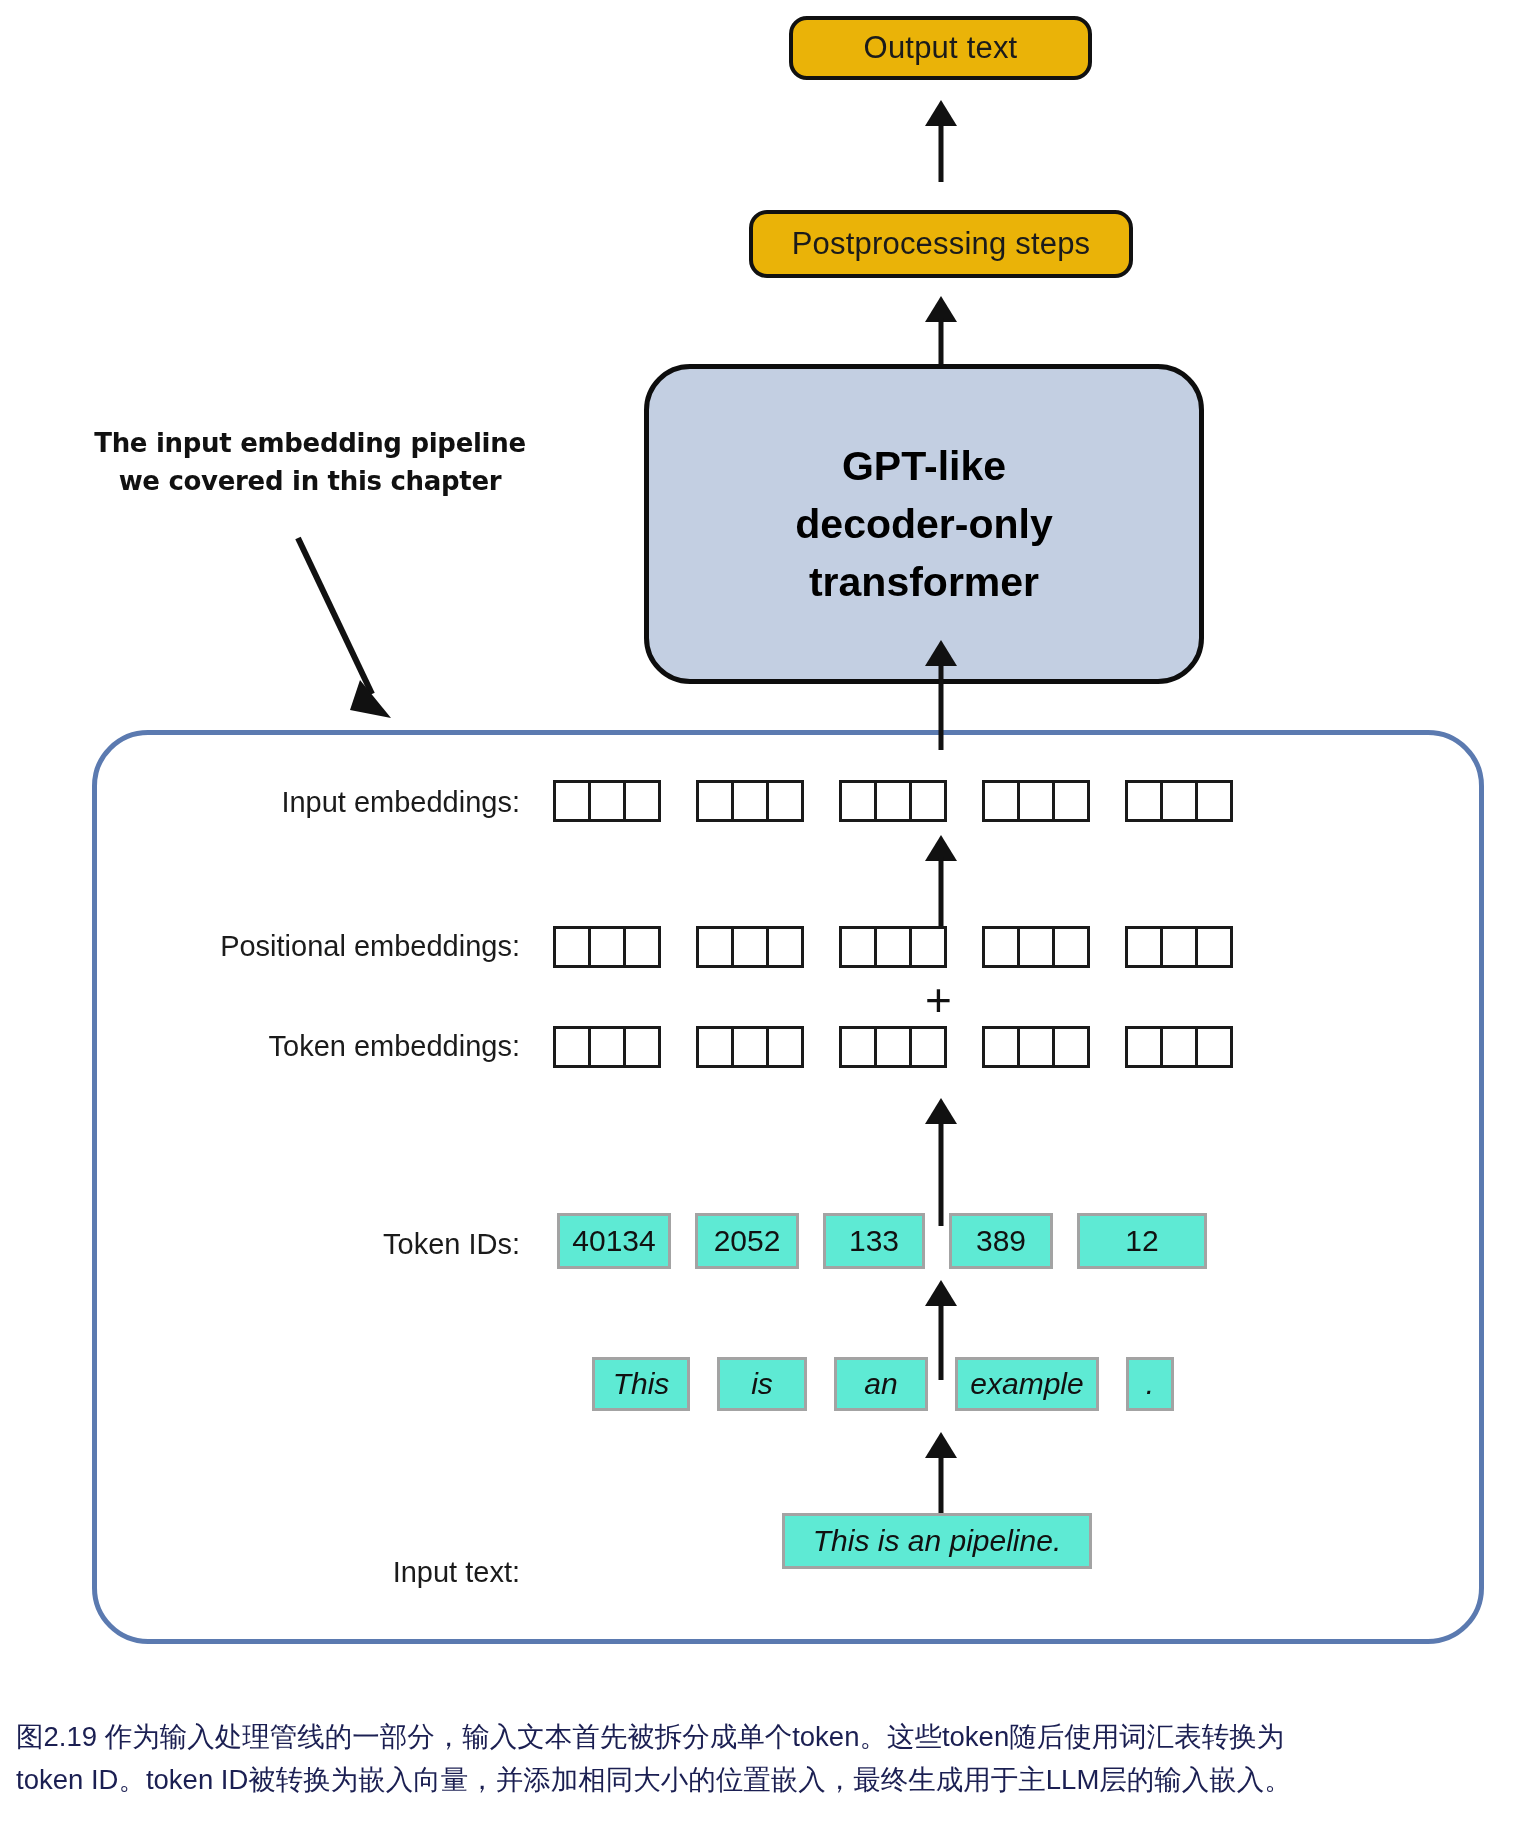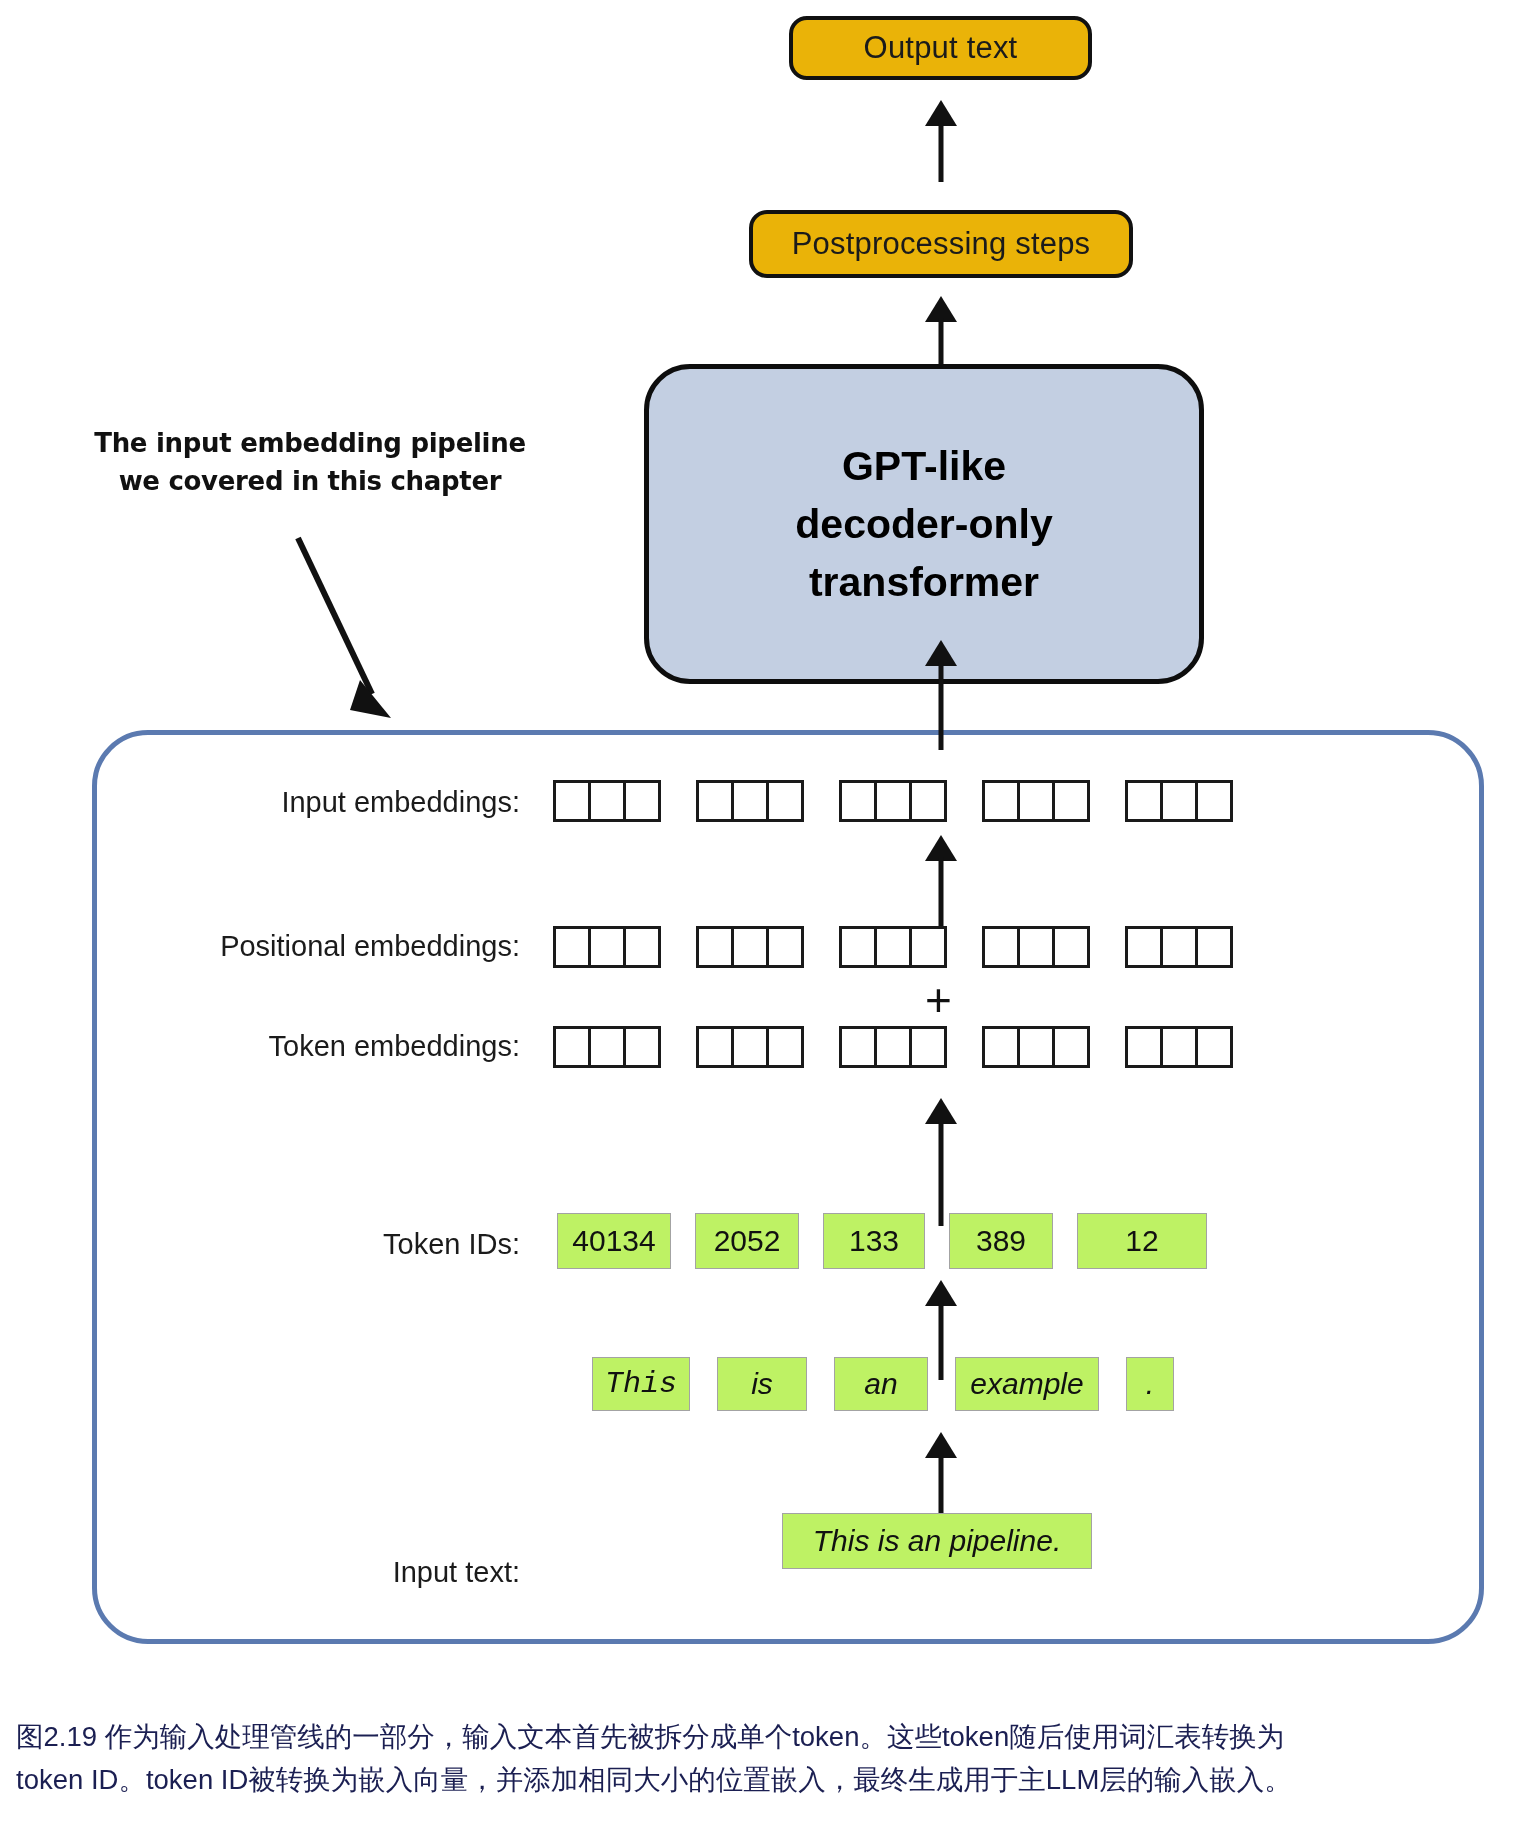--- a/index.html
+++ b/index.html
@@ -122,22 +122,22 @@
   }
 
   
   .rect-row {
     position: absolute;
     display: flex;
     align-items: center;
   }
   .rect {
     box-sizing: border-box;
-    border: 1px solid #a3a3a3;
-    background: #bef264;
+    border: 3px solid #a3a3a3;
+    background: #5eead4;
     display: flex;
     align-items: center;
     justify-content: center;
     font-size: 30px;
     color: #111111;
   }
   .rect.italic { font-style: italic; }
 
   .plus-sign {
     position: absolute;
@@ -329,21 +329,21 @@
       <span>12</span>
     </div>
   </div>
 
   <div class="arrow" style="left:916px; top:1280px; width:50px; height:100px;">
     <div class="head"></div>
     <div class="shaft" style="top:22px; height:78px;"></div>
   </div>
 
   <div class="rect-row" style="left:592px; top:1357px; gap:27px;">
-    <div class="rect italic" style="width:98px;height:54px;font-family:Liberation Mono, monospace;">
+    <div class="rect italic" style="width:98px;height:54px;">
       <span>This</span>
     </div>
     <div class="rect italic" style="width:90px;height:54px;">
       <span>is</span>
     </div>
     <div class="rect italic" style="width:94px;height:54px;">
       <span>an</span>
     </div>
     <div class="rect italic" style="width:144px;height:54px;">
       <span>example</span>

